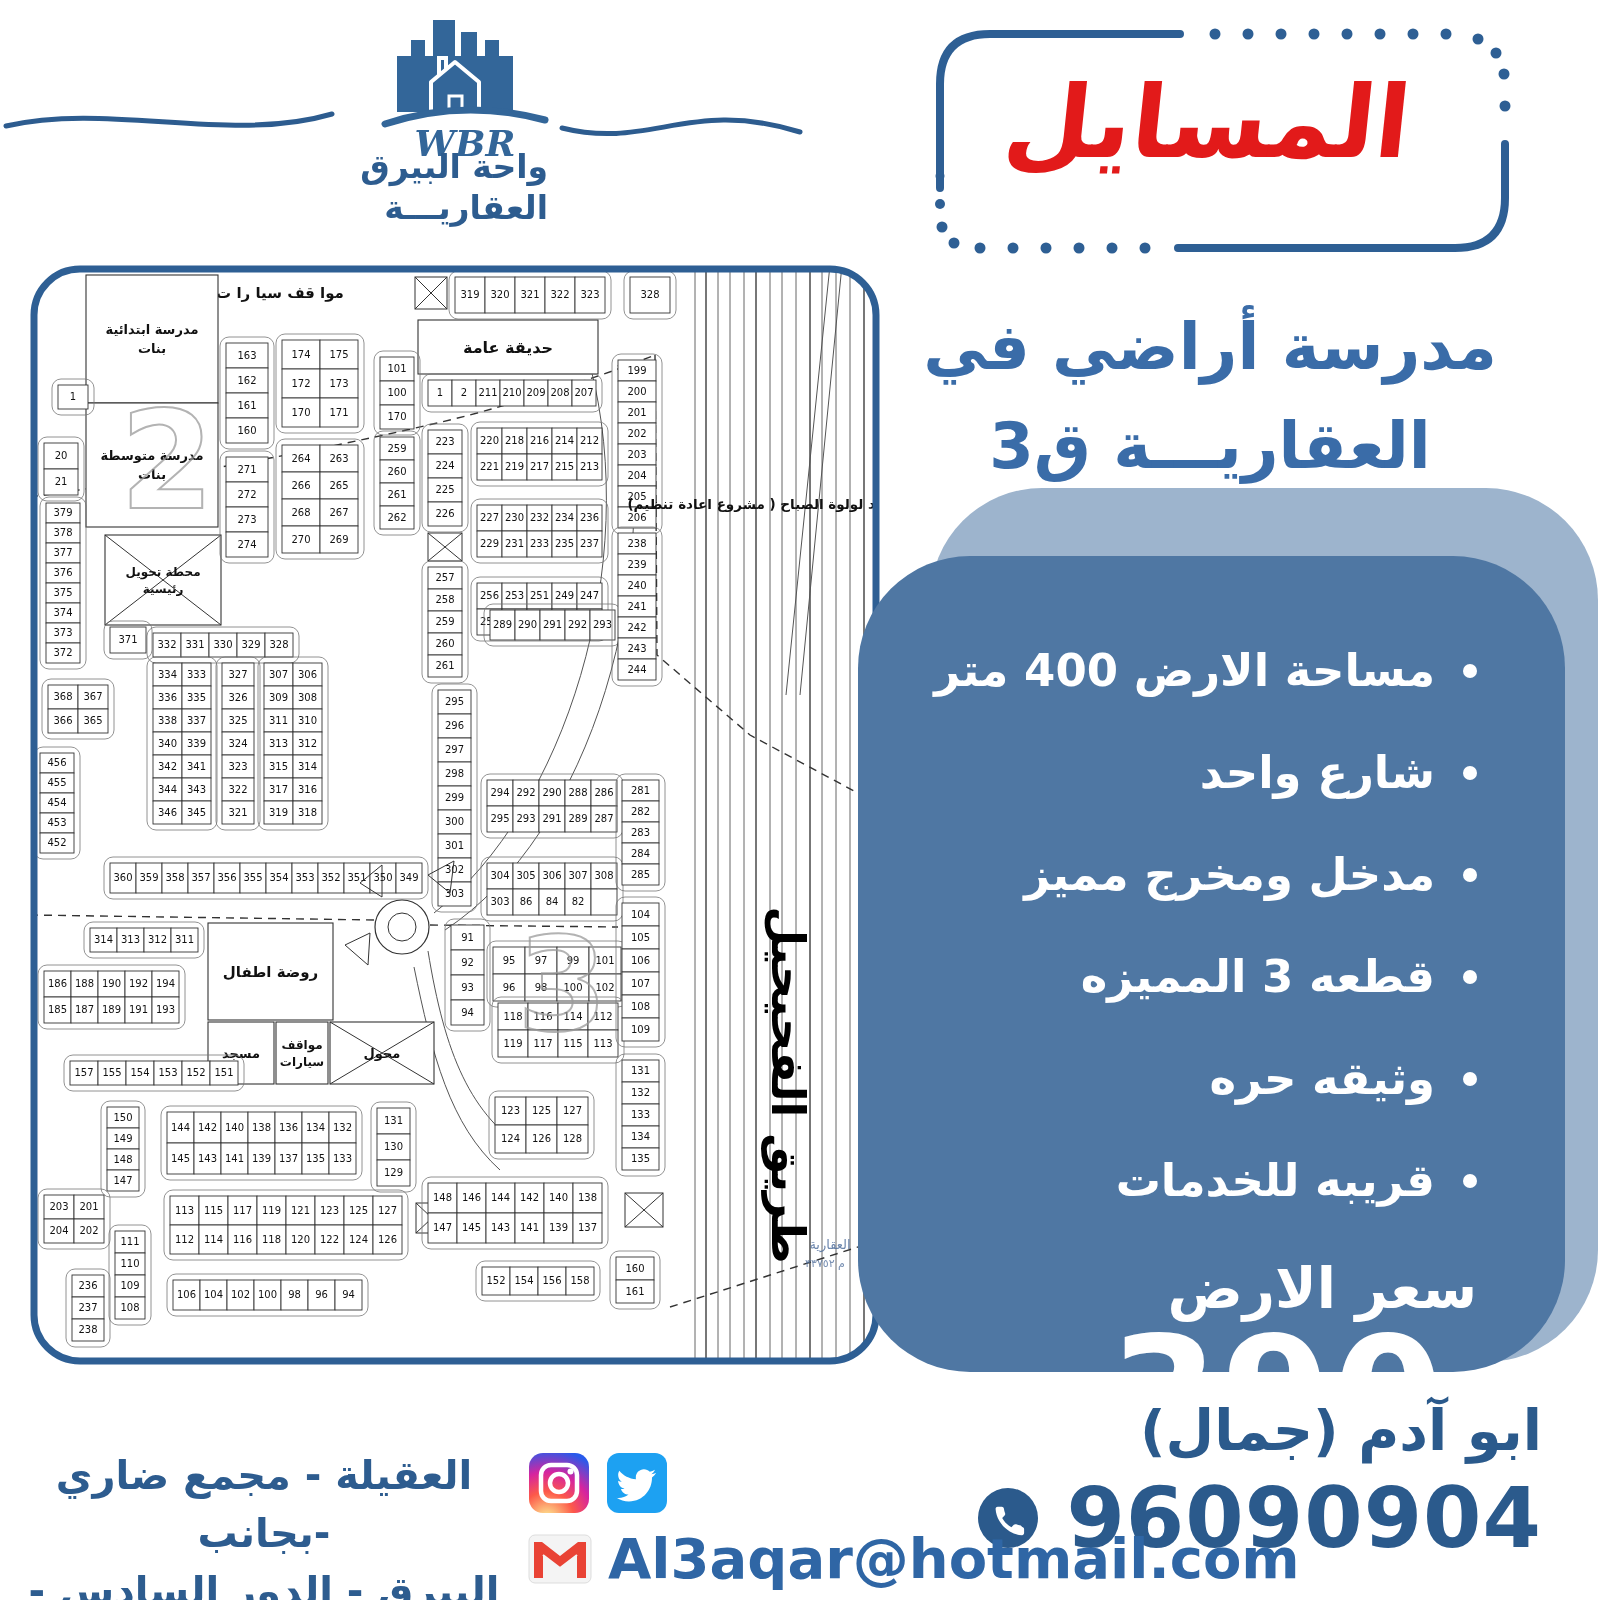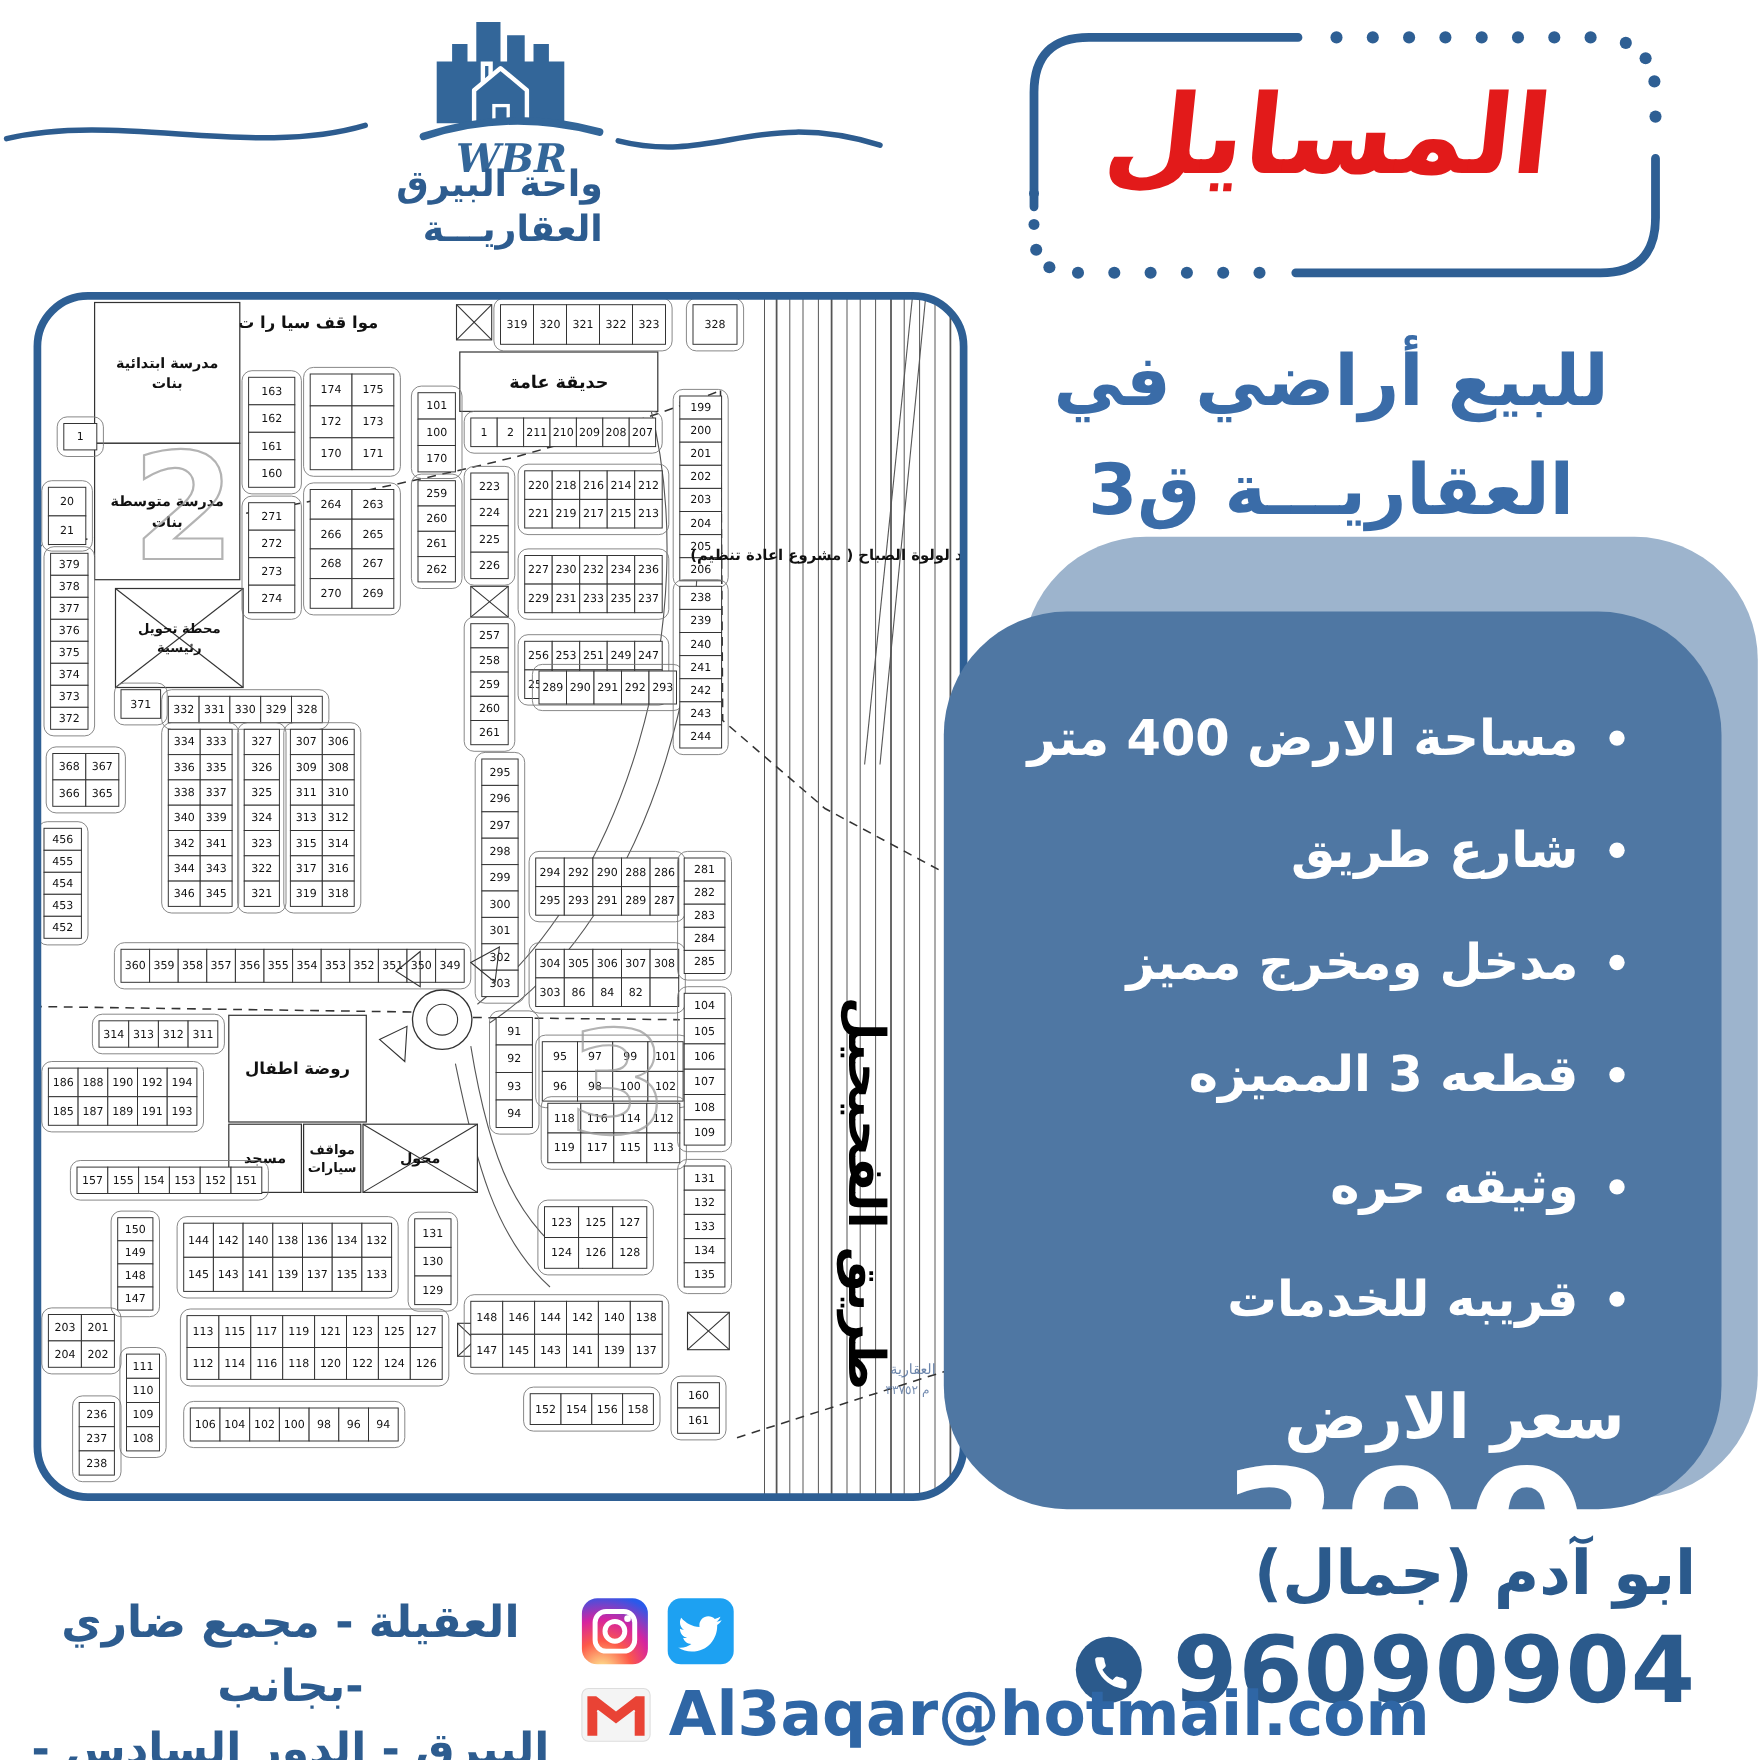--- a/index.html
+++ b/index.html
@@ -107,21 +107,21 @@
         <circle cx="50" cy="222" r="5.5" fill="#2e5f94"></circle>
         <circle cx="24" cy="217" r="5.5" fill="#2e5f94"></circle>
         <circle cx="12" cy="201" r="5.5" fill="#2e5f94"></circle>
         <circle cx="10" cy="178" r="5" fill="#2e5f94"></circle>
         <circle cx="10" cy="150" r="4.5" fill="#2e5f94"></circle>
       </svg>
     <h1>المسايل</h1>
   </div>
 
   <div class="subtitle" dir="rtl">
-    <div>للبيع أراضي في</div>
+    <div>مدرسة أراضي في</div>
     <div>العقاريـــة ق3</div>
   </div>
 
   <div class="map-wrap">
     <svg id="map-svg" width="850" height="1100" viewBox="0 0 850 1100">
         <defs>
           <clipPath id="mapclip">
             <rect x="5" y="5" width="840" height="1090" rx="44"></rect>
           </clipPath>
         </defs>
@@ -933,21 +933,21 @@
 
   <div class="panel-light"></div>
   <div class="panel" dir="rtl">
     <ul id="features">
         <li>
           <span class="dot"></span>
           <span>مساحة الارض 400 متر</span>
         </li>
         <li>
           <span class="dot"></span>
-          <span>شارع طريق</span>
+          <span>شارع واحد</span>
         </li>
         <li>
           <span class="dot"></span>
           <span>مدخل ومخرج مميز</span>
         </li>
         <li>
           <span class="dot"></span>
           <span>قطعه 3 المميزه</span>
         </li>
         <li>

